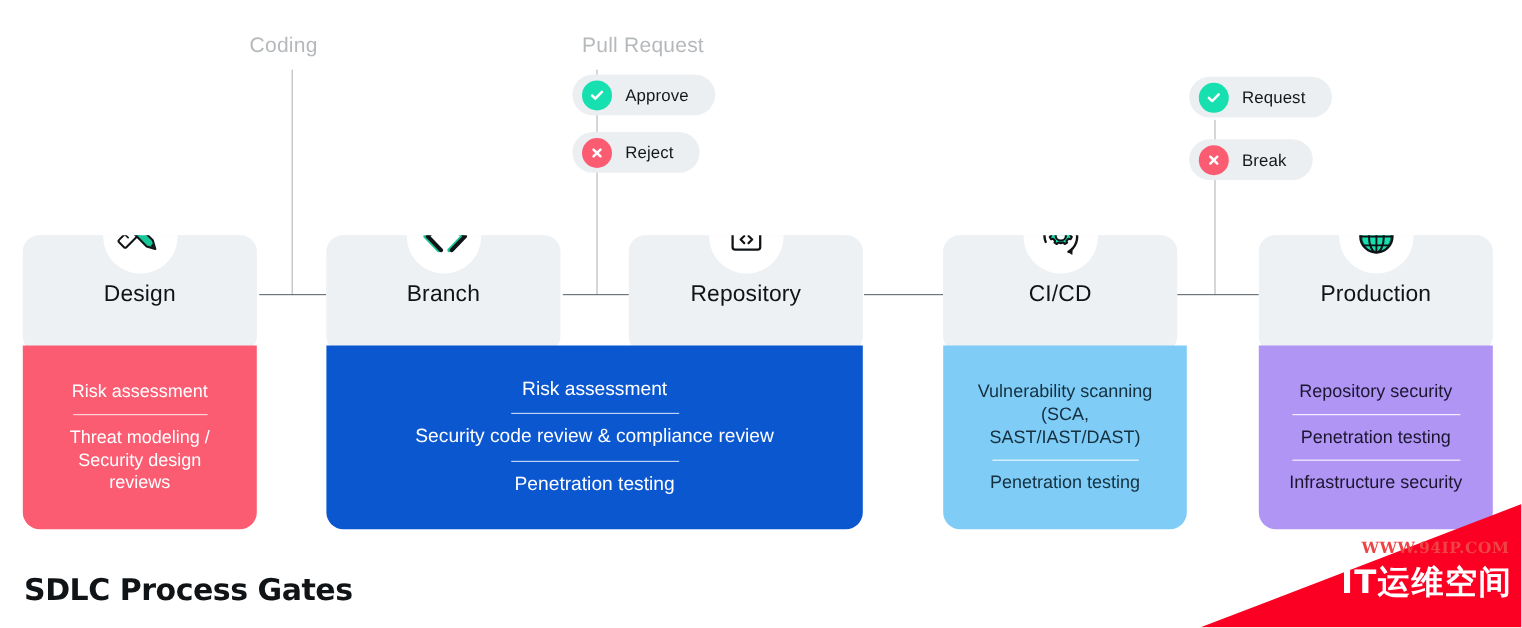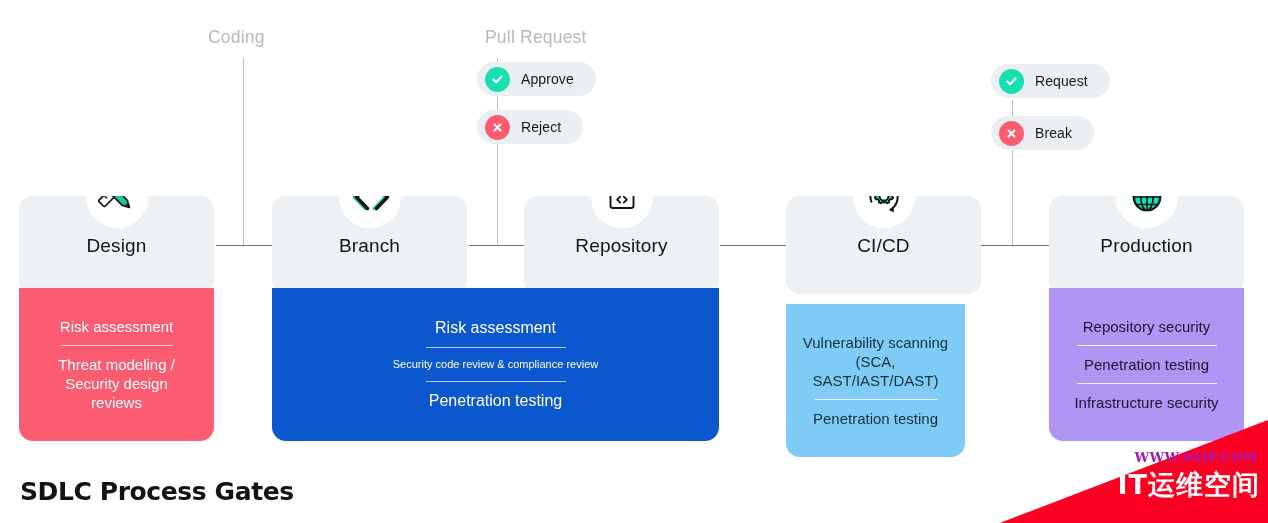--- a/index.html
+++ b/index.html
@@ -139,21 +139,21 @@
     width:0;height:0;
     border-left:268px solid transparent;
     border-bottom:103px solid #fb0023;
   }
   .wm-url{
     position:absolute;
     right:10px;top:30px;
     font-family:"DejaVu Serif", serif;
     font-weight:bold;
     font-size:13px;
-    color:#a21caf;
+    color:#ef4444;
     letter-spacing:.4px;
     white-space:nowrap;
   }
   .wm-cn{
     position:absolute;
     right:8px;top:47px;
     font-family:"DejaVu Sans", sans-serif;
     font-weight:bold;
     font-size:27px;
     color:#ffffff;
@@ -304,26 +304,26 @@
     <div class="item" style="font-size:15px;">Risk assessment</div>
     <div class="rule" style="width:112px;"></div>
     <div class="item" style="font-size:15px;">Threat modeling /
 Security design
 reviews</div>
   </div>
 
   <div class="body-panel" style="left:272px;top:288px;width:447px;height:153px;background:#0b57d0;color:#ffffff;">
     <div class="item" style="font-size:16px;">Risk assessment</div>
     <div class="rule" style="width:140px;"></div>
-    <div class="item" style="font-size:11px;">Security code review &amp; compliance review</div>
+    <div class="item" style="font-size:16px;">Security code review &amp; compliance review</div>
     <div class="rule" style="width:140px;"></div>
     <div class="item" style="font-size:16px;">Penetration testing</div>
   </div>
 
-  <div class="body-panel" style="left:786px;top:288px;width:179px;height:153px;background:#7fccf7;color:#14303f;margin-top:16px;">
+  <div class="body-panel" style="left:786px;top:288px;width:203px;height:153px;background:#7fccf7;color:#14303f;">
     <div class="item" style="font-size:15px;">Vulnerability scanning
 (SCA,
 SAST/IAST/DAST)</div>
     <div class="rule dark" style="width:122px;"></div>
     <div class="item" style="font-size:15px;">Penetration testing</div>
   </div>
 
   <div class="body-panel" style="left:1049px;top:288px;width:195px;height:153px;background:#b095f5;color:#1b1630;">
     <div class="item" style="font-size:15px;">Repository security</div>
     <div class="rule dark" style="width:140px;"></div>

